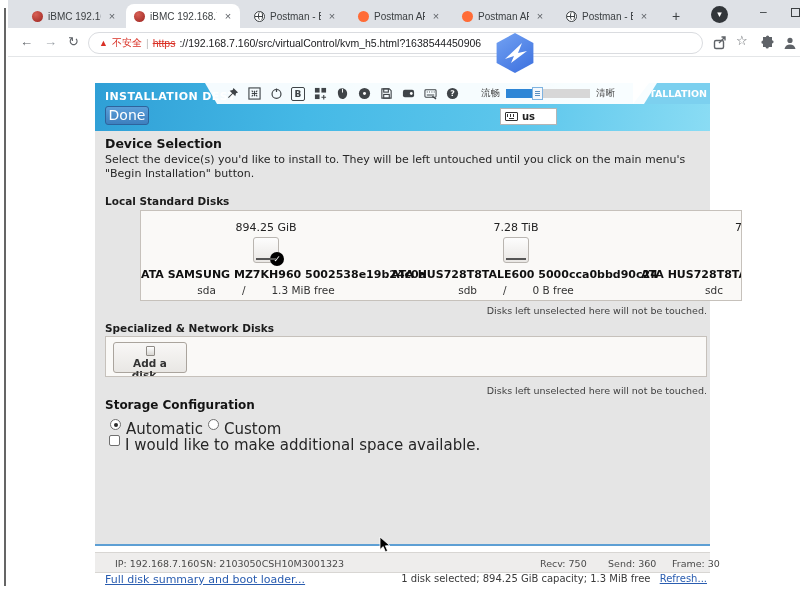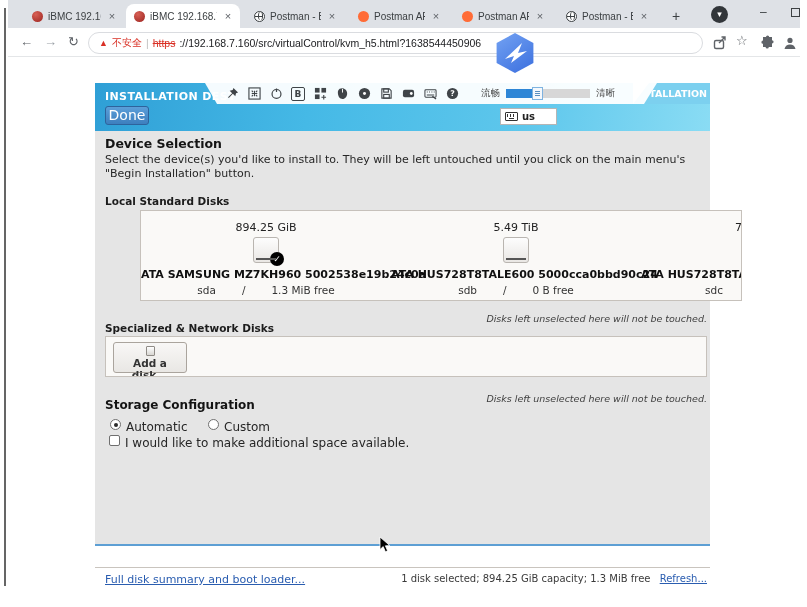--- a/index.html
+++ b/index.html
@@ -96,29 +96,29 @@
   .disk-cell { position:absolute; top:0; width:250px; height:90px; text-align:center; }
   .dsize { position:absolute; top:10px; width:100%; font-size:11px; color:#222; }
   .dicon { position:absolute; top:26px; left:50%; margin-left:-13px; width:26px; height:26px;
            background:linear-gradient(#fdfdfd,#e9e7e4); border:1px solid #b9b5b0; border-radius:3px; }
   .dicon:after { content:""; position:absolute; left:2px; right:2px; bottom:2px; height:2px; background:#555; }
   .dcheck { position:absolute; right:-6px; bottom:-4px; width:14px; height:14px; border-radius:50%;
             background:#000; color:#fff; font-size:9px; line-height:14px; text-align:center; }
   .dname { position:absolute; top:57px; width:100%; font-size:11px; font-weight:bold; color:#101010; white-space:nowrap; }
   .ddev { position:absolute; top:73px; width:100%; font-size:10.5px; color:#333;
           display:flex; justify-content:center; gap:26px; }
-  .note { position:absolute; right:3px; font-style:italic; font-size:9.5px; color:#3f3f3f;margin-top:8px; }
+  .note { position:absolute; right:3px; font-size:9.5px; color:#3f3f3f; }
   .add-btn { position:absolute; left:7px; top:5px; width:74px; height:31px;
              background:linear-gradient(#f8f7f6,#e9e7e4); border:1px solid #aaa49d; border-radius:3px;
              text-align:center; font-size:10.5px; font-weight:bold; color:#333; padding-top:3px; }
   .add-btn .mini-disk { display:block; margin:0 auto 1px; width:9px; height:10px;
              background:linear-gradient(#fff,#d8d6d2); border:1px solid #8f8b86; border-radius:1px; }
   .radio { position:absolute; width:11px; height:11px; border:1px solid #6f6f6f; border-radius:50%; background:#fff; }
   .radio.sel:after { content:""; position:absolute; left:2.5px; top:2.5px; width:4px; height:4px; border-radius:50%; background:#2b2b2b; }
-  .rlabel { position:absolute; font-size:12px; color:#262626; }
+  .rlabel { position:absolute; font-size:15px; color:#262626; }
   .checkbox { position:absolute; width:11px; height:11px; border:1px solid #6f6f6f; background:#fff; border-radius:2px; }
   .footer-sep { position:absolute; left:0; top:436px; width:615px; height:1px; background:#c9c4be; }
   .flink { position:absolute; font-size:11px; color:#2a5db0; text-decoration:underline; }
   .fsummary { position:absolute; right:3px; top:442px; font-size:10px; color:#3a3a3a; }
   .blue-strip { position:absolute; left:0; top:461px; width:615px; height:2px; background:#5d9fd4; }
   .statusbar { position:absolute; left:0; top:469px; width:615px; height:21px; background:#eeedec;
                border-top:1px solid #d8d6d3; border-bottom:1px solid #d8d6d3; font-size:9.5px; color:#4a4a4a; }
   .statusbar span { position:absolute; top:5px; white-space:nowrap; }
 
   #cursor { left:379px; top:536px; width:13px; height:17px; }
@@ -317,21 +317,21 @@
             <span class="dcheck">✓</span>
           </div>
           <div class="dname">ATA SAMSUNG MZ7KH960 5002538e19b24c0a</div>
           <div class="ddev">
             <span>sda</span>
             <span>/</span>
             <span>1.3 MiB free</span>
           </div>
         </div>
         <div class="disk-cell" style="left:250px;">
-          <div class="dsize">5.49 TiB</div>
+          <div class="dsize">7.28 TiB</div>
           <div class="dicon"></div>
           <div class="dname">ATA HUS728T8TALE600 5000cca0bbd90c24</div>
           <div class="ddev">
             <span>sdb</span>
             <span>/</span>
             <span>0 B free</span>
           </div>
         </div>
         <div class="disk-cell" style="left:482px;width:250px;text-align:left;">
           <div class="dsize" style="left:112px;width:auto;">7</div>
@@ -368,20 +368,27 @@
       <div class="footer-sep"></div>
       <a class="flink" style="left:10px;top:442px;">Full disk summary and boot loader...</a>
       <div class="fsummary">
         <span>1 disk selected; 894.25 GiB capacity; 1.3 MiB free</span>
         <a style="color:#2a5db0;text-decoration:underline;margin-left:6px;">Refresh...</a>
       </div>
     </div>
 
     <div class="blue-strip"></div>
 
+    <div class="statusbar">
+      <span style="left:20px;">IP: 192.168.7.160</span>
+      <span style="left:105px;">SN: 2103050CSH10M3001323</span>
+      <span style="left:445px;">Recv: 750</span>
+      <span style="left:513px;">Send: 360</span>
+      <span style="left:577px;">Frame: 30</span>
+    </div>
   </div>
 
   <div class="abs" id="cursor">
     <svg viewBox="0 0 13 17" style="width:100%;height:100%">
         <path d="M1 1 L1 13.5 L4.2 10.6 L6.4 15.8 L8.6 14.8 L6.4 9.8 L10.8 9.6 Z" fill="#000" stroke="#fff" stroke-width="0.8"></path>
       </svg>
   </div>
 
 </div>
 

